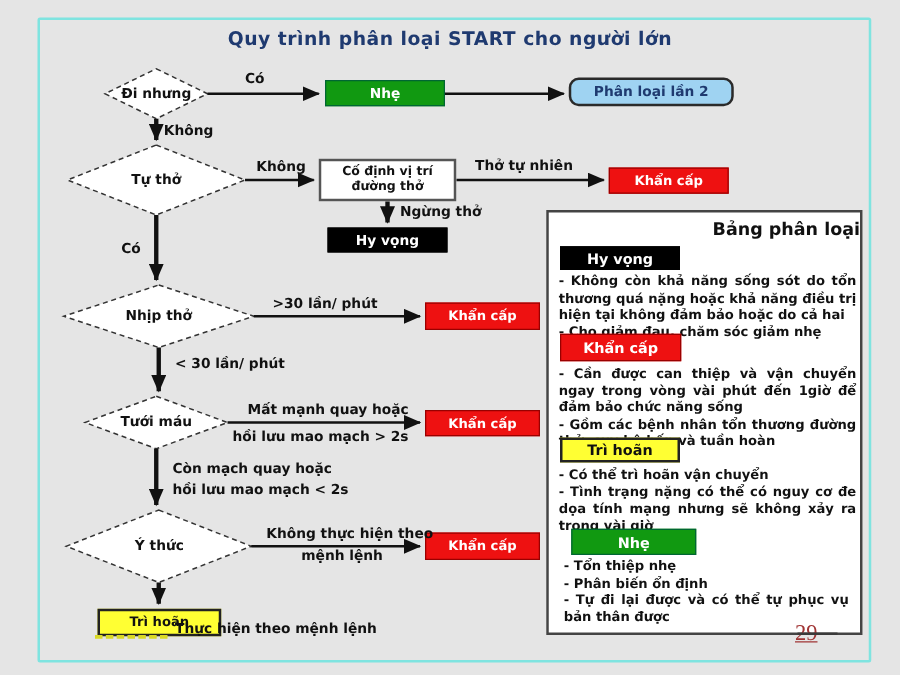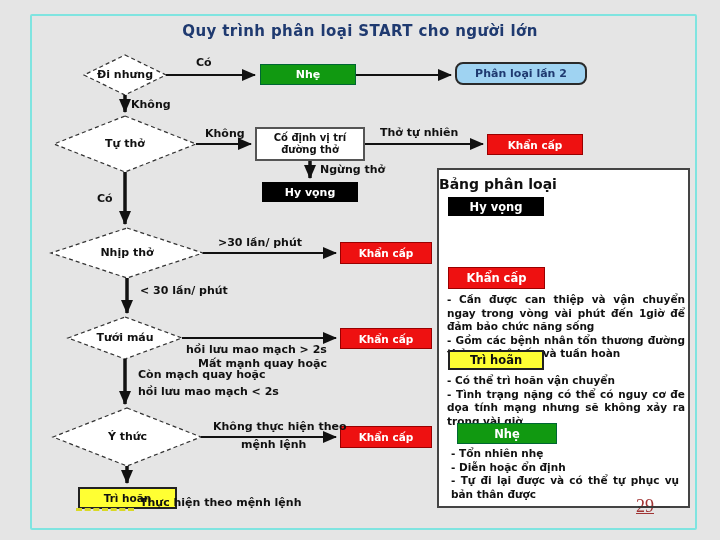--- a/index.html
+++ b/index.html
@@ -17,21 +17,21 @@
   .white-box{background:#fff;color:#111;border:2px solid #555;font-size:10px;line-height:12px;padding:2px;}
   .red-box{background:#ee1111;color:#fff;border:1px solid #990000;font-size:10.5px;}
   .black-box{background:#000;color:#fff;border:1px solid #000;font-size:11px;}
   .yellow-box{background:#ffff33;color:#111;border:2px solid #222;font-size:10.5px;}
   .dlabel{position:absolute;z-index:2;font-weight:bold;color:#111;font-size:11px;text-align:center;}
   .lbl{position:absolute;z-index:2;font-weight:bold;color:#111;font-size:11px;white-space:nowrap;}
   #dash-artifact{position:absolute;left:76px;top:508px;width:58px;height:0;
                  border-top:3px dashed #d9d925;z-index:2;}
   #panel{position:absolute;left:437px;top:168px;width:253px;height:340px;background:#fff;
          border:2px solid #444;z-index:3;box-sizing:border-box;}
-  #panel-title{position:absolute;left:0;top:6px;width:100%;text-align:left;
+  #panel-title{position:absolute;left:0;top:6px;width:100%;text-align:right;
                font-size:14px;font-weight:bold;color:#111;}
   .phead{position:absolute;z-index:4;display:flex;align-items:center;justify-content:center;
          font-weight:bold;font-size:11.5px;box-sizing:border-box;}
   .pbody{position:absolute;z-index:4;font-weight:bold;font-size:10.5px;line-height:13.5px;
          color:#111;text-align:justify;}
   .pbody div{margin:0;}
   #page-number{position:absolute;left:636px;top:496px;z-index:5;
                font-family:"Liberation Serif","DejaVu Serif",serif;font-size:18px;
                color:#a03434;text-decoration:underline;}
   #panel-bottom-line{position:absolute;left:638px;top:506px;width:32px;height:0;
@@ -91,48 +91,52 @@
   <div id="dash-artifact"></div>
 
   <div class="lbl" style="left:196px;top:56px;">Có</div>
   <div class="lbl" style="left:131px;top:98px;">Không</div>
   <div class="lbl" style="left:205px;top:127px;">Không</div>
   <div class="lbl" style="left:380px;top:126px;">Thở tự nhiên</div>
   <div class="lbl" style="left:320px;top:163px;">Ngừng thở</div>
   <div class="lbl" style="left:97px;top:192px;">Có</div>
   <div class="lbl" style="left:218px;top:236px;">&gt;30 lần/ phút</div>
   <div class="lbl" style="left:140px;top:284px;">&lt; 30 lần/ phút</div>
-  <div class="lbl" style="left:198px;top:321px;margin-top:36px;">Mất mạnh quay hoặc</div>
+  <div class="lbl" style="left:198px;top:321px;">Mất mạnh quay hoặc</div>
   <div class="lbl" style="left:186px;top:343px;">hồi lưu mao mạch &gt; 2s</div>
   <div class="lbl" style="left:138px;top:368px;">Còn mạch quay hoặc</div>
   <div class="lbl" style="left:138px;top:385px;">hồi lưu mao mạch &lt; 2s</div>
   <div class="lbl" style="left:213px;top:420px;">Không thực hiện theo</div>
   <div class="lbl" style="left:241px;top:438px;">mệnh lệnh</div>
   <div class="lbl" style="left:140px;top:468px;margin-top:28px;">Thực hiện theo mệnh lệnh</div>
 
   <div id="panel">
     <div id="panel-title">Bảng phân loại</div>
 
     <div class="phead black-box" style="left:9px;top:27px;width:96px;height:19px;">Hy vọng</div>
+    <div class="pbody" style="left:8px;top:49px;width:238px;">
+      <div>- Không còn khả năng sống sót do tổn thương quá nặng hoặc khả năng điều trị hiện tại không đảm bảo hoặc do cả hai</div>
+      <div>- Cho giảm đau, chăm sóc giảm nhẹ</div>
+    </div>
 
     <div class="phead red-box" style="left:9px;top:97px;width:97px;height:22px;">Khẩn cấp</div>
     <div class="pbody" style="left:8px;top:123px;width:238px;">
       <div>- Cần được can thiệp và vận chuyển ngay trong vòng vài phút đến 1giờ để đảm bảo chức năng sống</div>
       <div>- Gồm các bệnh nhân tổn thương đường thở, suy hô hấp và tuần hoàn</div>
     </div>
 
     <div class="phead yellow-box" style="left:9px;top:180px;width:96px;height:20px;">Trì hoãn</div>
     <div class="pbody" style="left:8px;top:204px;width:238px;">
       <div>- Có thể trì hoãn vận chuyển</div>
       <div>- Tình trạng nặng có thể có nguy cơ đe dọa tính mạng nhưng sẽ không xảy ra trong vài giờ</div>
     </div>
 
     <div class="phead green-box" style="left:18px;top:253px;width:100px;height:21px;">Nhẹ</div>
     <div class="pbody" style="left:12px;top:277px;width:228px;">
-      <div>- Tổn nhiên nhẹ</div>
-      <div>- Diễn hoặc ổn định</div>
+      <div>- Tổn thiệp nhẹ</div>
+      <div>- Phân biến ổn định</div>
       <div>- Tự đi lại được và có thể tự phục vụ bản thân được</div>
     </div>
   </div>
 
   <div id="page-number">29</div>
   <div id="panel-bottom-line"></div>
 </div>
 
 </body></html>

